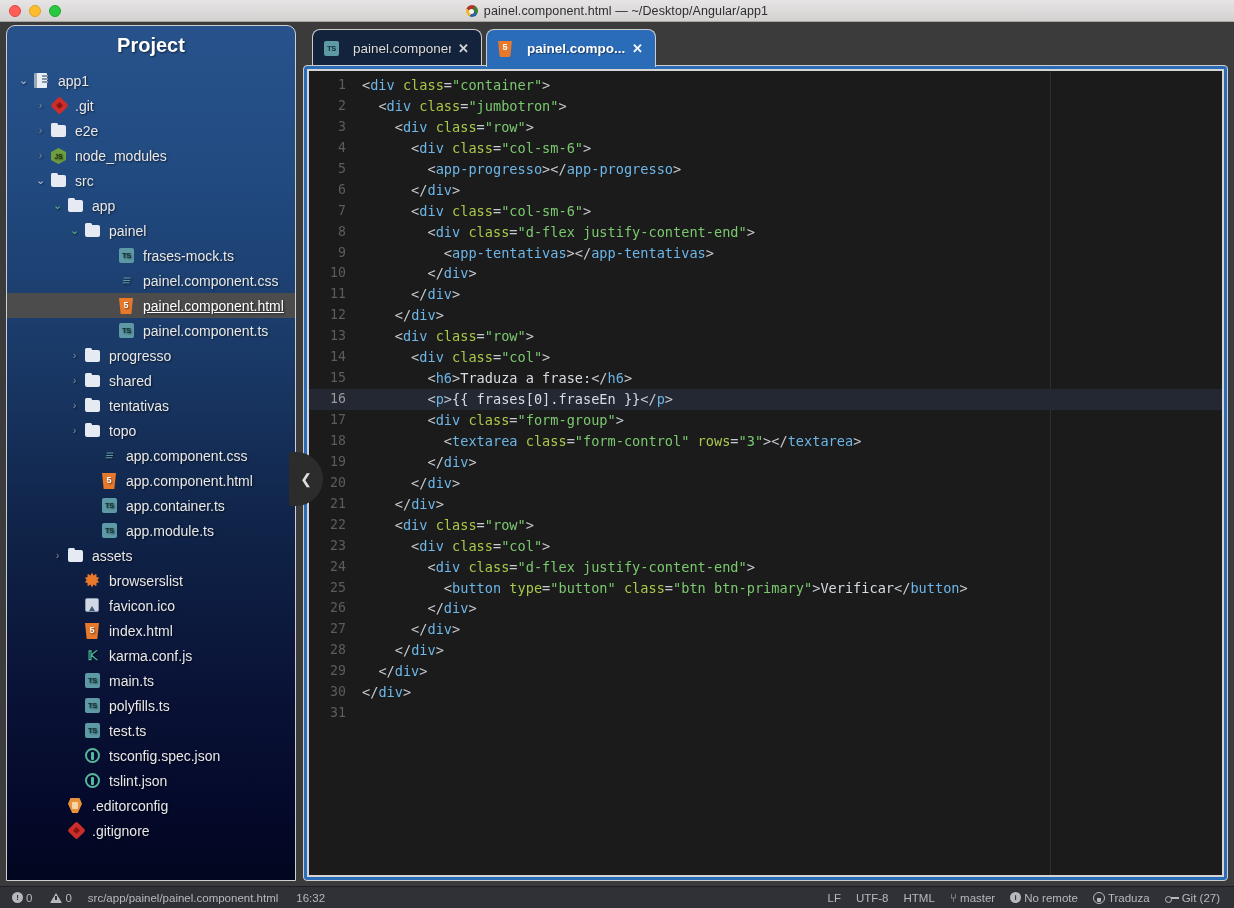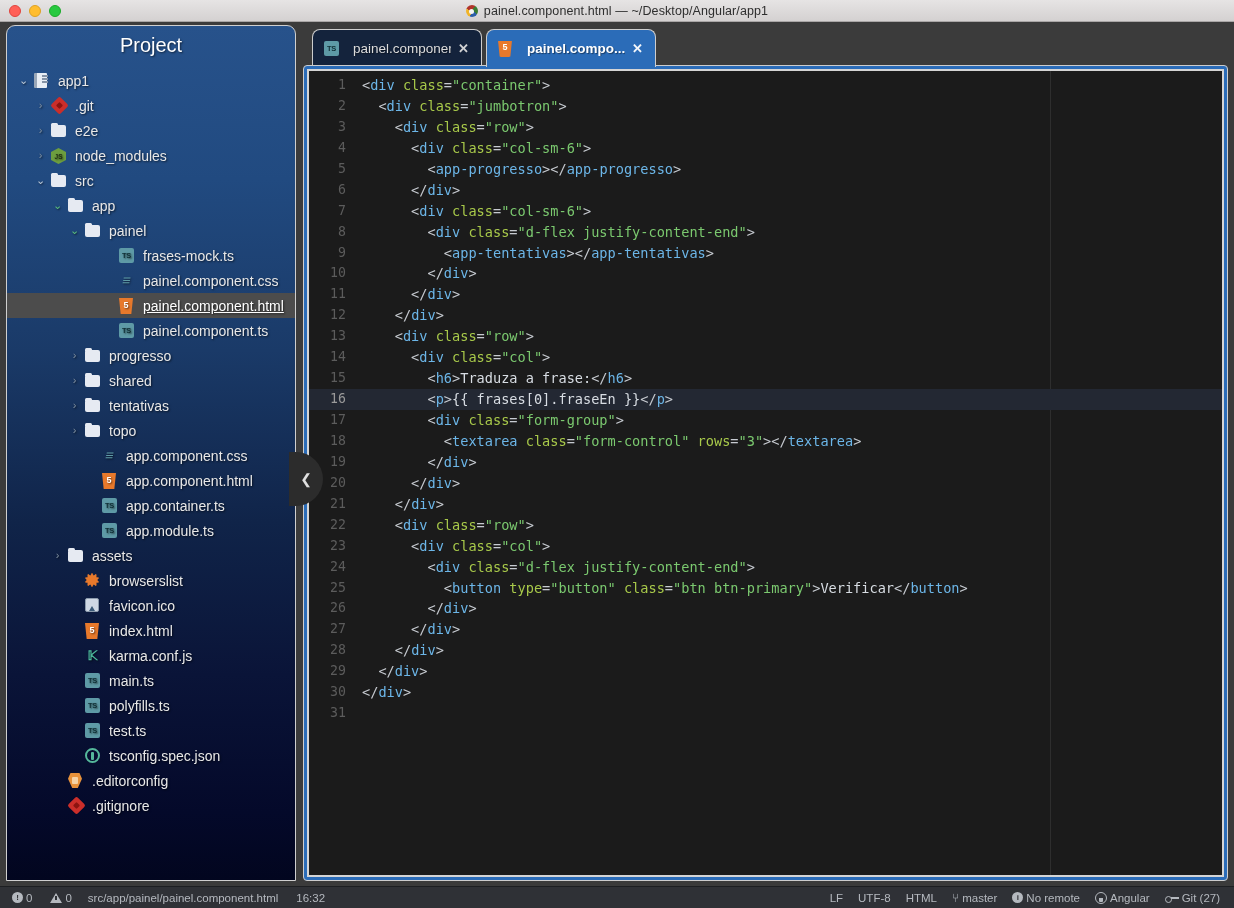--- a/index.html
+++ b/index.html
@@ -57,21 +57,21 @@
     background: linear-gradient(to bottom, #27528b 0%, #214a80 18%,
                 #1a3a68 38%, #102449 58%, #0a1438 76%, #04092a 92%, #02061f 100%);
     border: 1px solid #cfcfcf;
     border-radius: 9px 9px 0 0;
     overflow: hidden;
   }
   #sidebar-header {
     height: 38px; display: flex; align-items: center; justify-content: center;
   }
   #sidebar-title {
-    font-size: 20px; font-weight: normal; color: #ffffff;
+    font-size: 20px; font-weight: bold; color: #ffffff;
     text-shadow: 1px 1px 2px rgba(0,0,0,0.55);
   }
   #tree { padding-top: 4px; }
   .tree-row {
     position: relative;
     display: flex; align-items: center;
     height: 25px;
     color: #e8e8e8;
     font-size: 14px;
     text-shadow: 1px 1px 2px rgba(0,0,0,0.6);
@@ -603,20 +603,29 @@
           <span class="label">test.ts</span>
         </div>
         <div class="tree-row">
           <span style="width: 61px; flex: 0 0 auto;"></span>
           <span class="twisty "></span>
           <span style="width: 4px; flex: 0 0 auto;"></span>
           <span class="ic">
             <span class="ic-json" style="position: absolute;"></span>
           </span>
           <span class="label">tsconfig.spec.json</span>
+        </div>
+        <div class="tree-row">
+          <span style="width: 61px; flex: 0 0 auto;"></span>
+          <span class="twisty "></span>
+          <span style="width: 4px; flex: 0 0 auto;"></span>
+          <span class="ic">
+            <span class="ic-json" style="position: absolute;"></span>
+          </span>
+          <span class="label">tslint.json</span>
         </div>
         <div class="tree-row">
           <span style="width: 44px; flex: 0 0 auto;"></span>
           <span class="twisty "></span>
           <span style="width: 4px; flex: 0 0 auto;"></span>
           <span class="ic">
             <span class="ic-editorcfg" style="position: absolute;"></span>
           </span>
           <span class="label">.editorconfig</span>
         </div>
@@ -716,20 +725,20 @@
     <span class="st-item">
       <span class="branch-ic">⑂</span>
       <span>master</span>
     </span>
     <span class="st-item">
       <span class="badge-ic">i</span>
       <span>No remote</span>
     </span>
     <span class="st-item">
       <span class="gh-ic"></span>
-      <span>Angular</span>
+      <span>Traduza</span>
     </span>
     <span class="st-item">
       <span class="git-ic"></span>
       <span>Git (27)</span>
     </span>
   </div>
 </div>
 
 </body></html>

